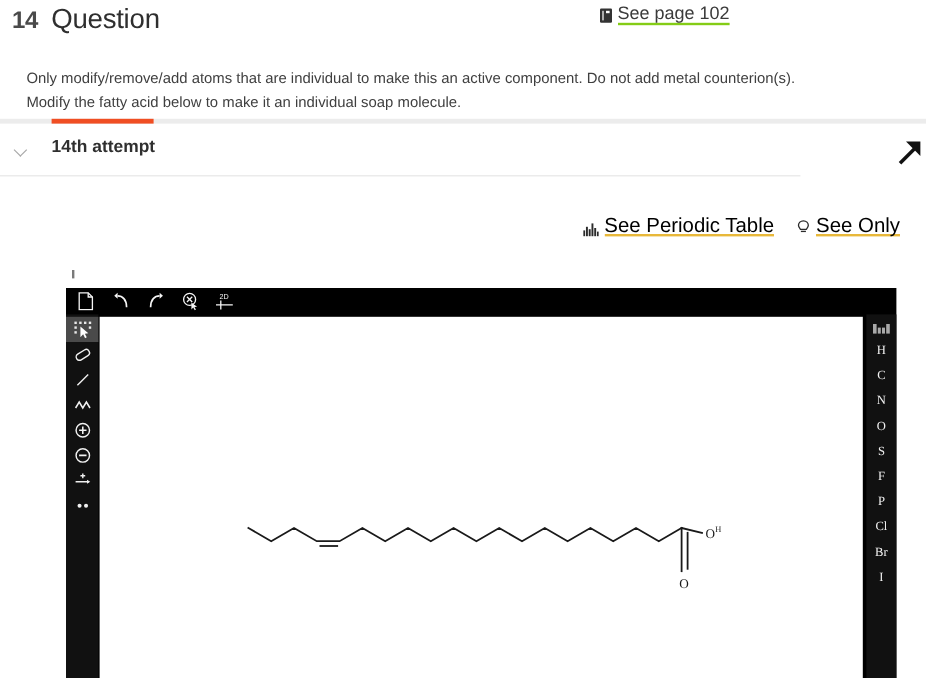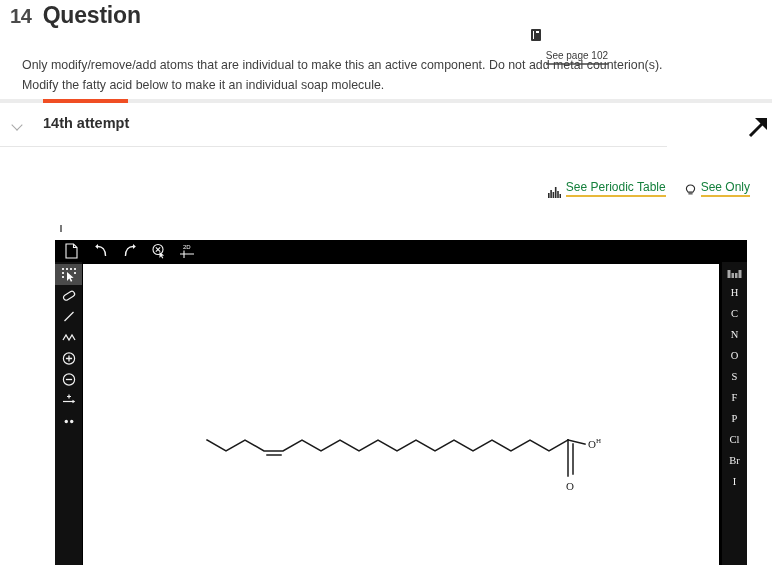--- a/index.html
+++ b/index.html
@@ -19,33 +19,33 @@
   }
   .q-title{
     position:absolute;left:10px;top:2px;
     display:flex;align-items:baseline;gap:11px;
   }
   .q-num{
     font-size:20px;font-weight:bold;color:#4a4a4a;
     letter-spacing:-0.3px;
   }
   .q-word{
-    font-size:23px;font-weight:bold;color:#2f2f2f;
+    font-size:23px;font-weight:normal;color:#2f2f2f;
     letter-spacing:-0.2px;
   }
 
   .see-page{
     position:absolute;right:18px;top:5px;
     display:flex;align-items:center;gap:5px;
     cursor:pointer;
   }
   .see-page .lbl{
-    font-size:10px;color:#3b3b3b;
-    border-bottom:2px solid #737373;
-    padding-bottom:1px;line-height:13px;margin-top:44px;
+    font-size:15px;color:#3b3b3b;
+    border-bottom:2px solid #84cc16;
+    padding-bottom:1px;line-height:13px;
   }
   .book-ic{
     width:10px;height:12px;background:#333;border-radius:1px;
     position:relative;flex:none;
   }
   .book-ic:after{
     content:"";position:absolute;left:2px;top:2px;
     width:1.5px;height:8px;background:#fff;
   }
   .book-ic:before{
@@ -94,21 +94,21 @@
     width:30px;height:30px;cursor:pointer;
   }
 
   
   .links-row{
     position:absolute;right:22px;top:181px;
     display:flex;align-items:center;gap:19px;
   }
   .lnk{display:flex;align-items:center;gap:5px;cursor:pointer;}
   .lnk .lbl{
-    font-size:12px;color:#15803d;
+    font-size:17px;color:#000000;
     border-bottom:2px solid #e8b83a;padding-bottom:1px;line-height:13px;
   }
   .pt-ic{width:13px;height:11px;flex:none;}
   .bulb-ic{width:11px;height:13px;flex:none;}
 
   
   .mini-caret{
     position:absolute;left:60px;top:225px;
     width:2px;height:7px;background:#7a7a7a;
   }

